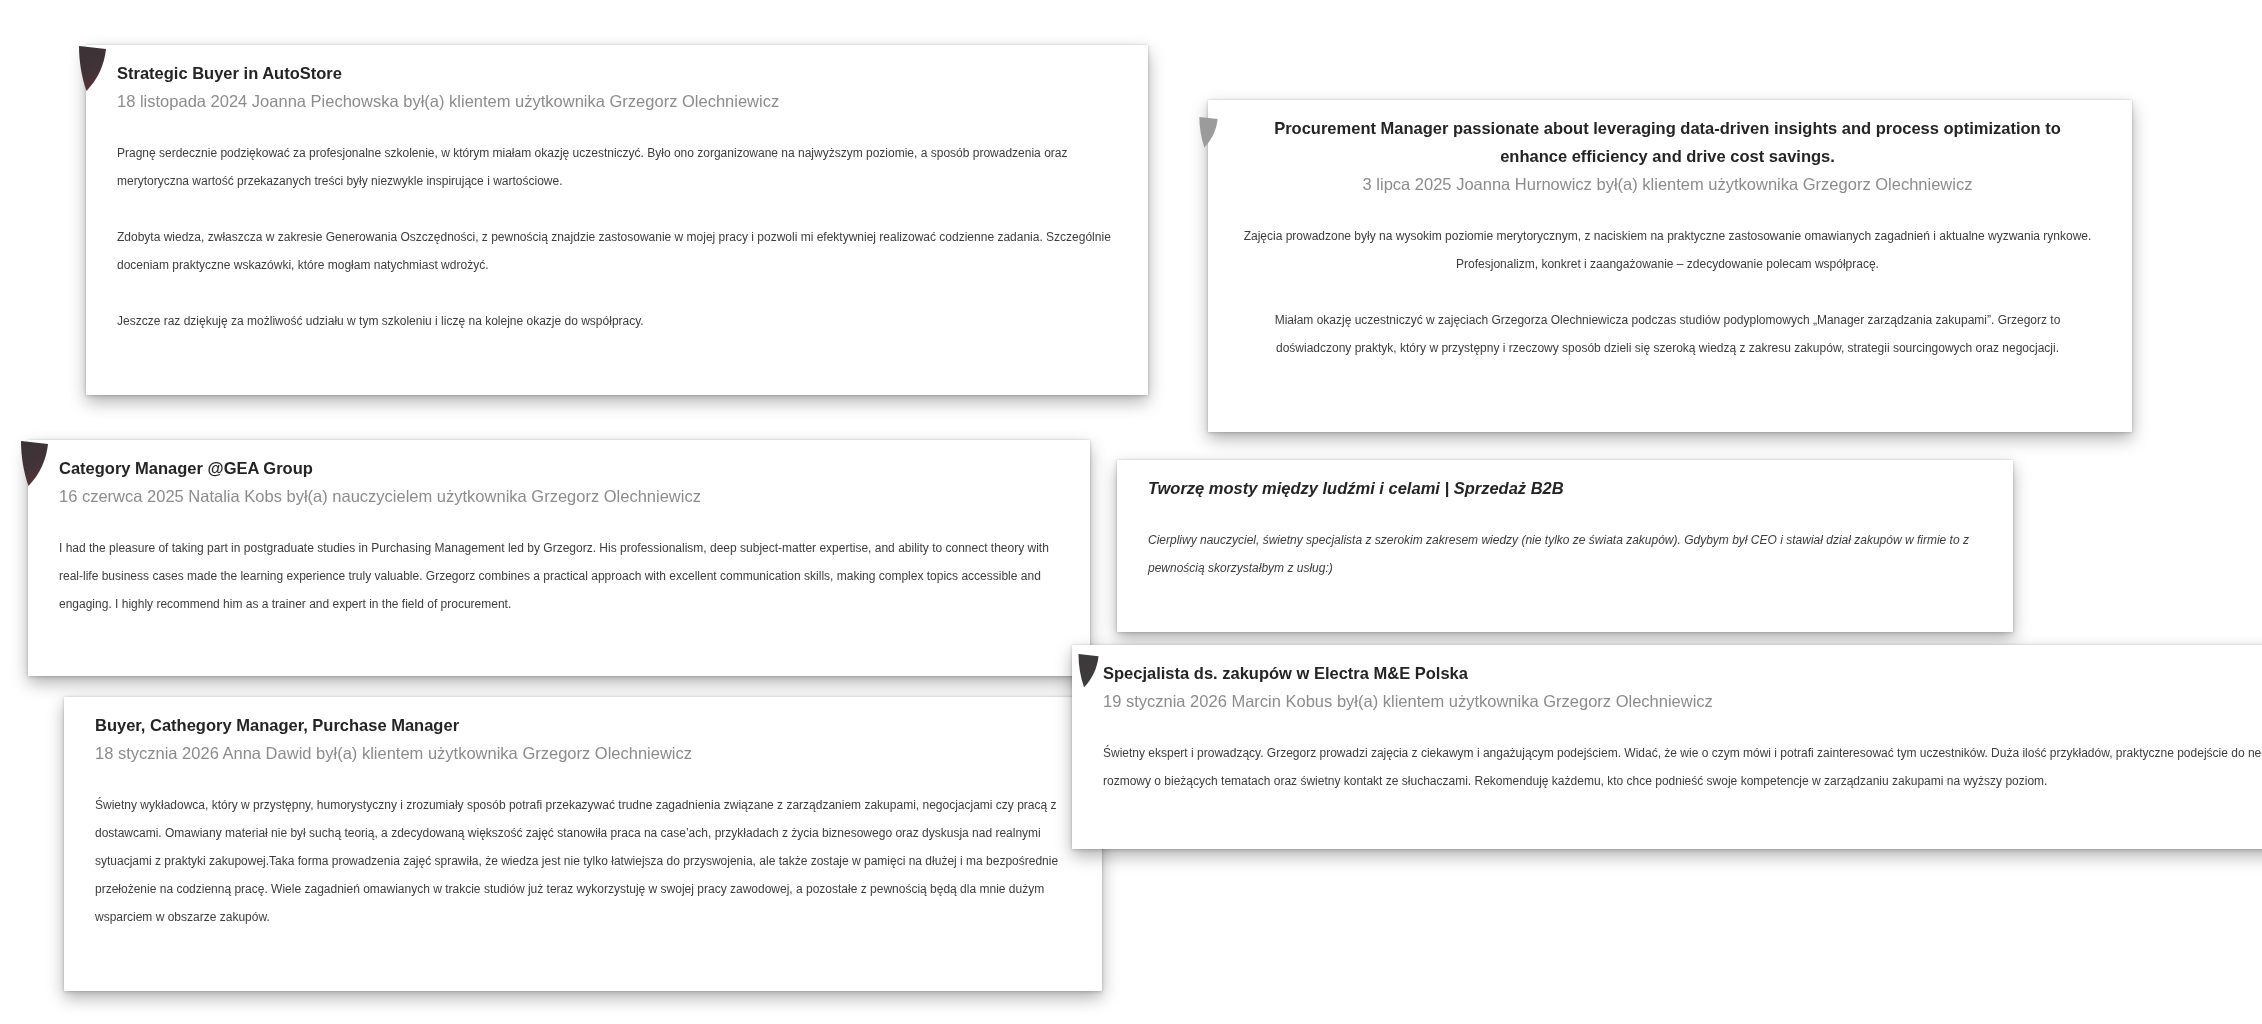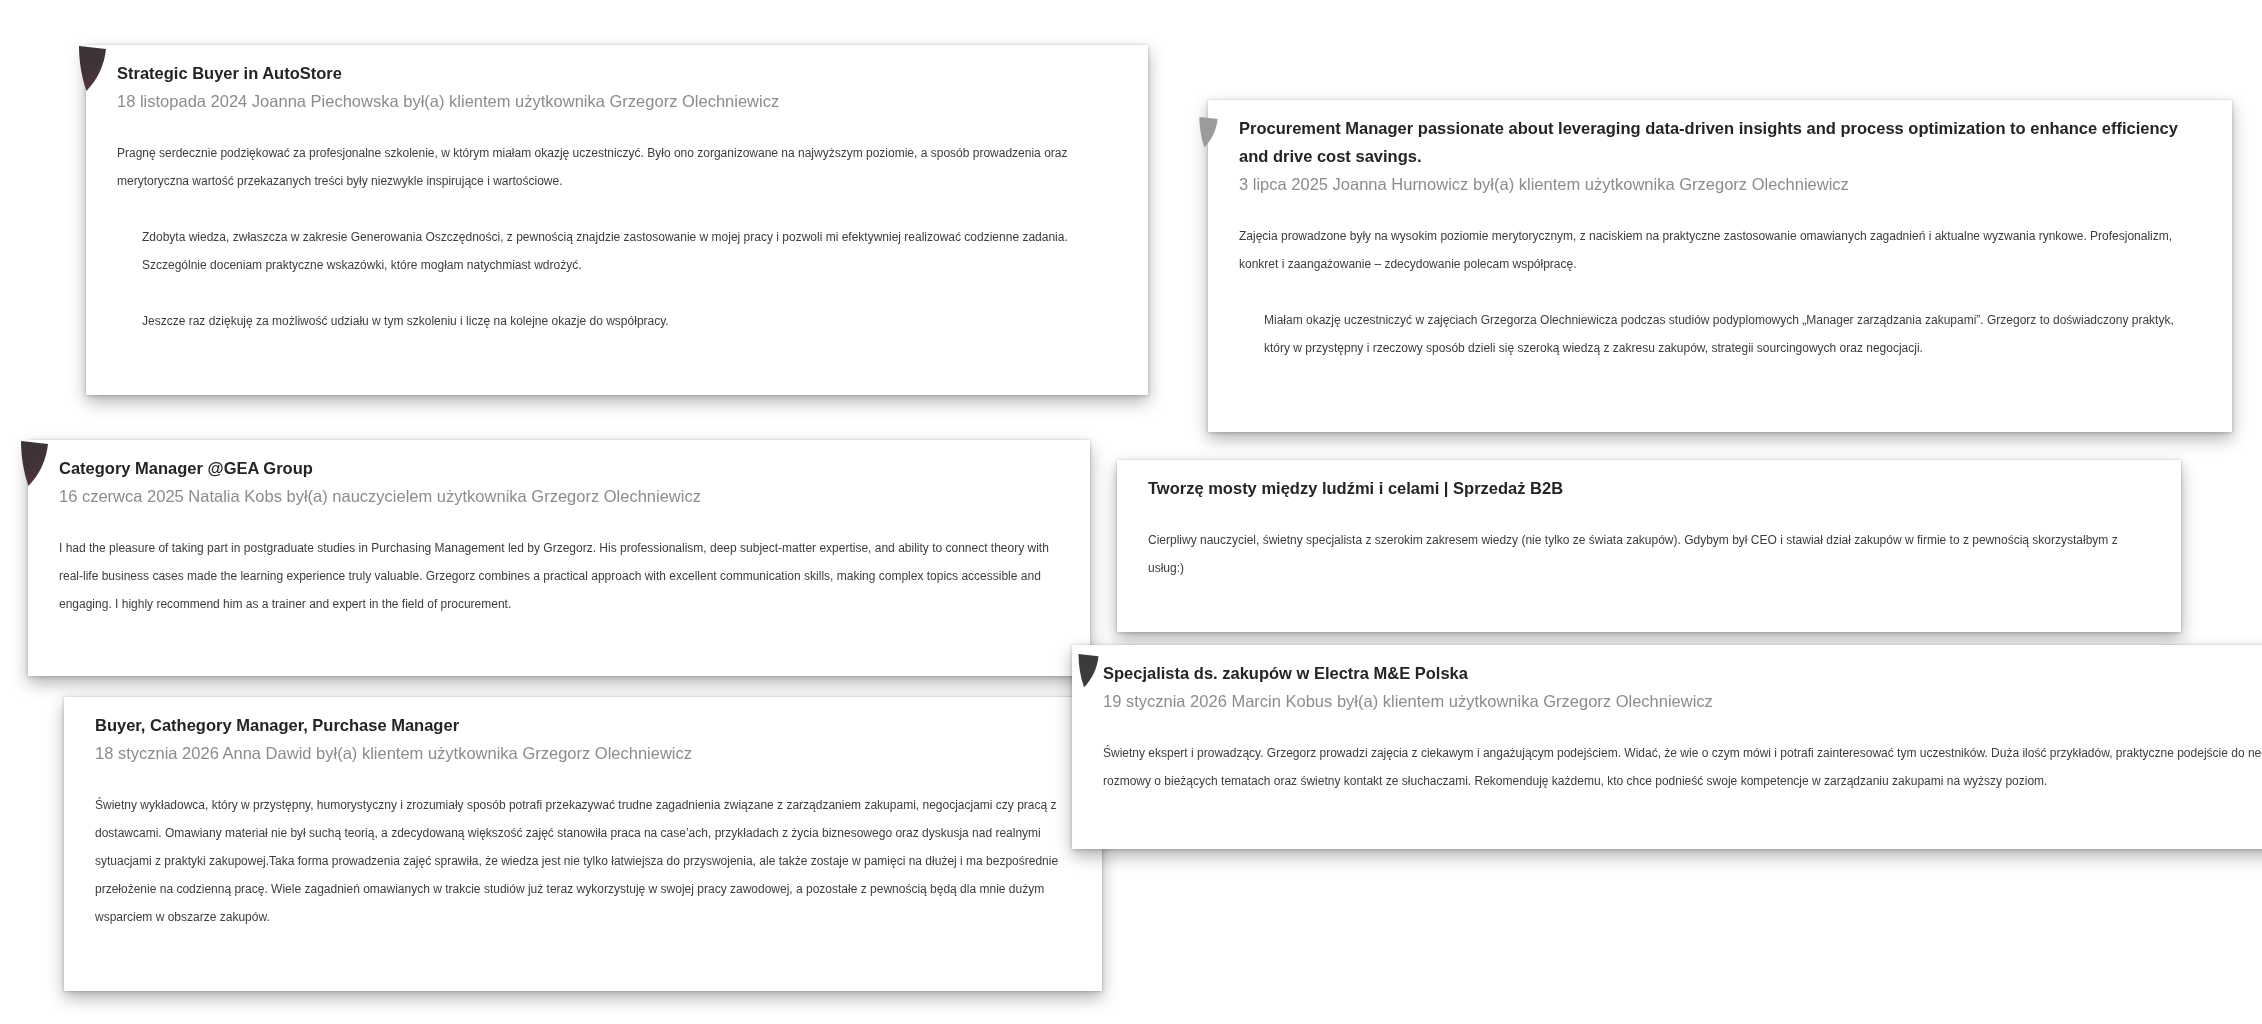--- a/index.html
+++ b/index.html
@@ -7,31 +7,31 @@
     position:relative;width:2262px;height:1024px;background:#ffffff;overflow:hidden;
     font-family:"Liberation Sans","DejaVu Sans",sans-serif;
     -webkit-font-smoothing:antialiased;
   }
   .card{
     position:absolute;background:#ffffff;box-sizing:border-box;
     padding:14px 36px 24px 31px;
     box-shadow:0 7px 16px rgba(0,0,0,.30), 0 1px 4px rgba(0,0,0,.16), 0 0 2px rgba(0,0,0,.10);
   }
   .c1{left:86px;  top:45px;  width:1062px; min-height:350px;}
-  .c2{left:1208px;top:100px; width:1024px; min-height:332px;}
+  .c2{left:1208px;top:100px; width:924px; min-height:332px;text-align:center;}
   .c3{left:28px;  top:440px; width:1062px; min-height:236px;}
-  .c4{left:1117px;top:460px; width:1064px; min-height:172px;}
+  .c4{left:1117px;top:460px; width:896px; min-height:172px;font-style:italic;}
   .c5{left:64px;  top:697px; width:1038px; min-height:294px;}
   .c6{left:1072px;top:645px; width:1282px; min-height:204px;}
 
   .title{margin:0;font-size:16.5px;font-weight:700;color:#242424;line-height:28px;}
   .meta{margin:0;font-size:16.5px;font-weight:400;color:#8c8c8c;line-height:28px;}
   .body{margin-top:24px;font-size:12px;color:#3d3d3d;line-height:28px;}
   .body p{margin:0;}
-  .body p + p{margin-top:28px;margin-left:25px;}
+  .body p + p{margin-top:28px;}
 
   .fold{position:absolute;display:block;line-height:0;}
   .fold svg{display:block;}
   .fold-large{left:-9px;top:1px;width:31px;height:46px;}
   .fold-large svg path{fill:url(#foldGrad);}
   .fold-small{left:-10px;top:17px;width:21px;height:29px;}
   .fold-small svg path{fill:#9b9b9b;}
   .fold-small-dark{left:5px;top:9px;width:23px;height:32px;}
   .fold-small-dark svg path{fill:#3c3a3b;}
   

